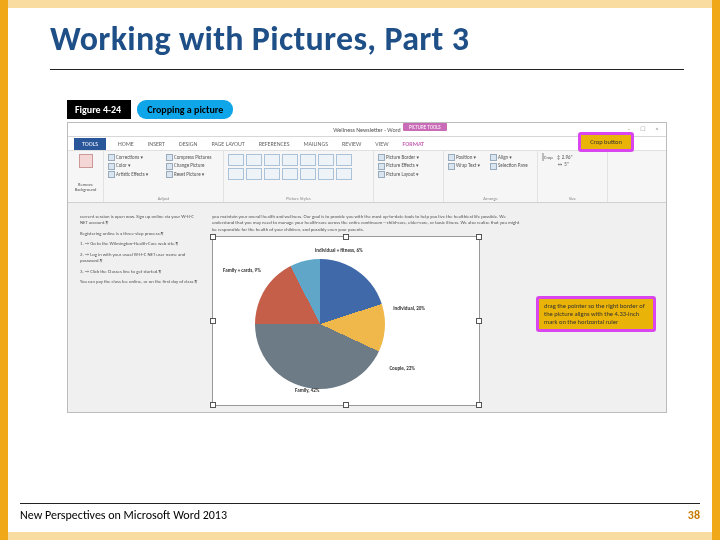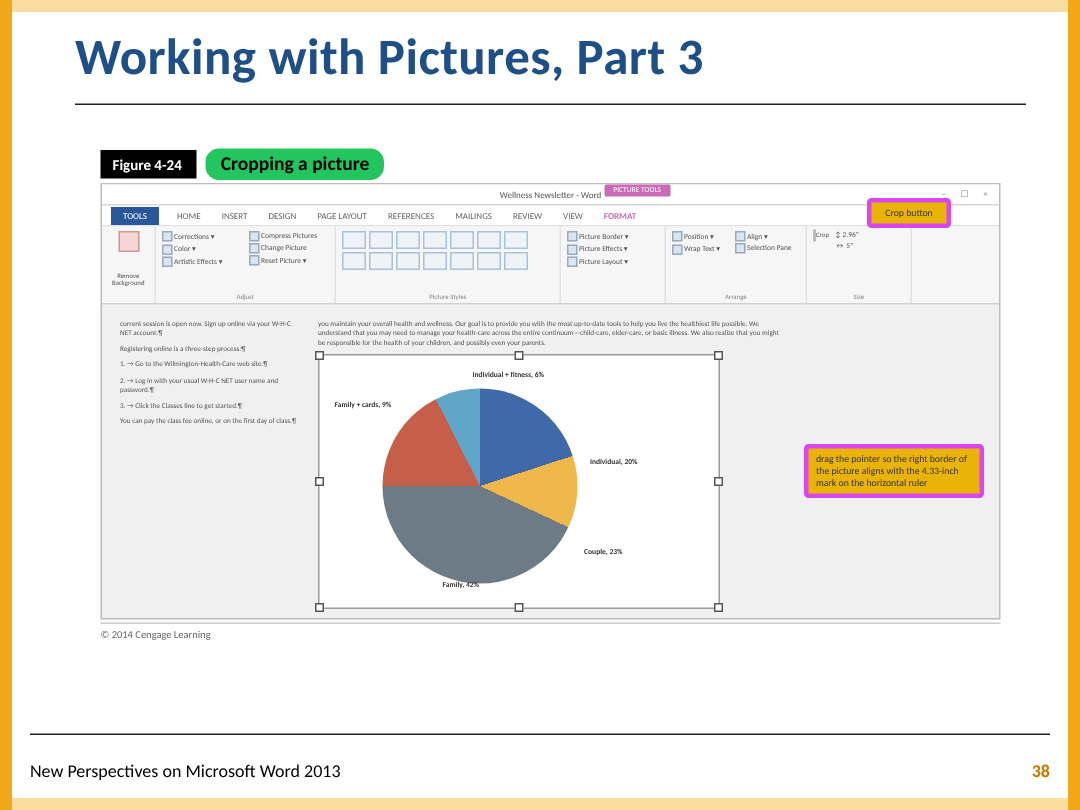--- a/index.html
+++ b/index.html
@@ -16,21 +16,21 @@
   .gold-strip-bottom { position: absolute; left: 0; bottom: 0; width: 100%; height: 8px; background: #f8dca0; }
 
   .slide { position: absolute; left: 0; top: 0; width: 720px; height: 540px; padding: 18px 36px 0 50px; }
   .title { color: #1f4f87; font-size: 34px; font-weight: 700; letter-spacing: .3px; }
   .rule { border: 0; border-top: 1.5px solid #222; margin: 10px 0 30px 0; }
 
   .figure-wrap { width: 600px; margin: 0 auto; }
 
   .fig-caption-bar { display: flex; align-items: center; height: 18px; }
   .fig-label { background: #000; color: #fff; font-size: 10px; font-weight: 700; padding: 3px 10px 3px 8px; }
-  .fig-title { background: #22c55e; color: #000; font-size: 13px; font-weight: 600; padding: 3px 10px; border-radius: 9px; margin-left: 6px; }
+  .fig-title { background: #0ea5e9; color: #000; font-size: 10px; font-weight: 600; padding: 3px 10px; border-radius: 9px; margin-left: 6px; }
 
   .app-window { border: 1px solid #bcbcbc; background: #fff; margin-top: 4px; position: relative; }
 
   .titlebar { background: #fff; height: 14px; border-bottom: 1px solid #d7d7d7; display: flex; align-items: center; justify-content: center; position: relative; font-size: 6px; color: #555; }
   .titlebar .wnd-ctrls { position: absolute; right: 4px; top: 2px; display: flex; gap: 4px; font-size: 6px; color: #888;}
   .titlebar .wnd-ctrls span { width: 10px; text-align: center; cursor: default;}
   .picture-tools { position: absolute; left: 56%; top: 0; font-size: 5px; background: #c96bb7; color: #fff; padding: 1px 6px; border-radius: 1px;}
 
   .tabs { height: 14px; display: flex; align-items: flex-end; font-size: 6px; color: #666; border-bottom: 1px solid #e0e0e0; padding-left: 6px; gap: 10px; position: relative;}
   .tabs .file { background: #2a579a; color: #fff; padding: 2px 8px; }
@@ -66,21 +66,21 @@
   .pie .slice-label { position: absolute; font-size: 5px; color: #333; font-weight: 600; white-space: nowrap;}
   .sl1 { top: -12px; left: 60px;} .sl2{ top: 8px; left: -32px;} .sl3{ top: 46px; right: -40px;}
   .sl4 { bottom: -4px; left: 40px;} .sl5{ bottom: 18px; right: -30px;}
 
   .callout { position: absolute; background: #eab308; border: 3px solid #d946ef; border-radius: 3px; padding: 3px 5px; font-size: 6.5px; color: #333; line-height: 1.25;}
   .callout.crop-c { top: 132px; right: 86px; width: 56px; text-align: center;}
   .callout.drag-c { top: 296px; right: 64px; width: 120px;}
 
   .attrib { font-size: 7px; color: #666; border-top: 1px solid #ccc; margin-top: 2px; padding: 2px 0 4px; text-align: left; width: 600px; margin-left: auto; margin-right: auto;}
 
-  .footer { position: absolute; bottom: 18px; left: 20px; right: 20px; border-top: 1px solid #222; padding-top: 18px; display: flex; justify-content: space-between; font-size: 12px; color: #000; }
+  .footer { position: absolute; bottom: 18px; left: 20px; right: 20px; border-top: 1px solid #222; padding-top: 4px; display: flex; justify-content: space-between; font-size: 12px; color: #000; }
   .footer .pg { color: #c77a00; font-weight: 700; }
 </style>
 </head>
 <body>
 
 <div class="gold-strip-top"></div>
 <div class="gold-strip-bottom"></div>
 <div class="gold-bar-top"></div>
 <div class="gold-bar-right"></div>
 
@@ -219,19 +219,18 @@
             </div>
           </div>
         </div>
       </div>
     </div>
 
     <div class="callout crop-c">Crop button</div>
     <div class="callout drag-c">drag the pointer so the right border of the picture aligns with the 4.33-inch mark on the horizontal ruler</div>
   </div>
 
-  <div class="attrib">© 2014 Cengage Learning</div>
 
   <div class="footer">
     <span>New Perspectives on Microsoft Word 2013</span>
     <span class="pg">38</span>
   </div>
 </div>
 
 </body></html>

